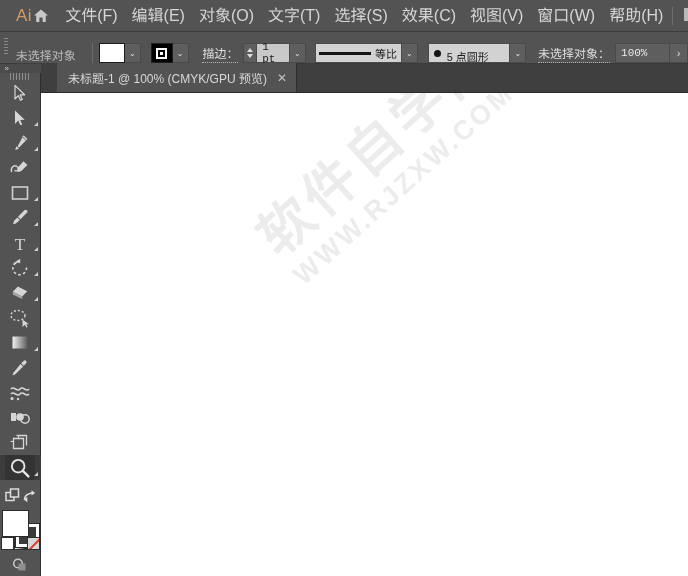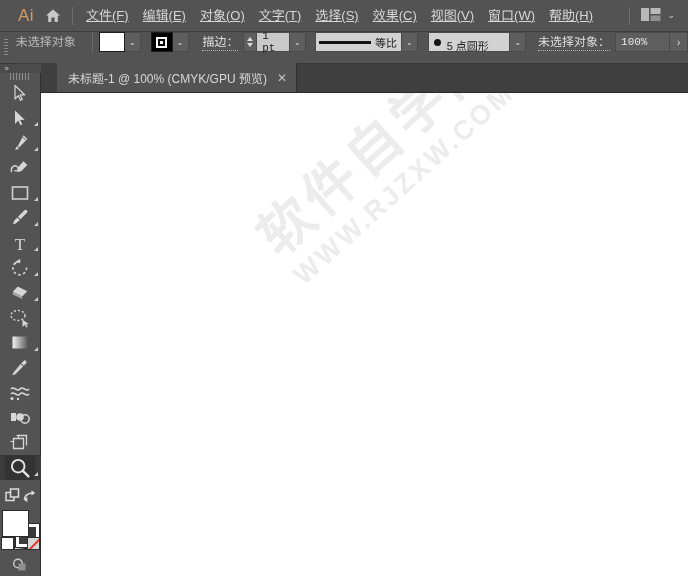--- a/index.html
+++ b/index.html
@@ -28,38 +28,38 @@
   .home-btn {
     width: 34px; height: 32px;
     display: flex; align-items: center; justify-content: center;
   }
   .home-btn svg { display: block; }
   .mb-sep {
     width: 1px; height: 18px; background: #6e6e6e; margin: 0 6px 0 2px;
   }
   .menu-items { display: flex; align-items: center; }
   .menu-item {
-    color: #d6d6d6; font-size: 13px; padding: 4px 7px;
-    white-space: nowrap; line-height: 14px; text-decoration: underline;
+    color: #d6d6d6; font-size: 16px; padding: 4px 7px;
+    white-space: nowrap; line-height: 14px;
   }
   .mb-right {
     margin-left: auto; display: flex; align-items: center;
     padding-right: 8px;
   }
   .ws-switch {
     display: flex; align-items: center; gap: 6px; padding: 3px 5px;
   }
   .ws-icon { display: block; }
   .ws-caret { color: #d6d6d6; font-size: 9px; line-height: 1; }
 
   
   .controlbar {
     position: absolute; left: 0; top: 32px; width: 688px; height: 32px;
     background: #535353;
-    display: flex; align-items: flex-start;
+    display: flex; align-items: flex-end;
     border-bottom: 1px solid #3a3a3a;
   }
   .cb-grip {
     width: 12px; height: 32px;
     display: flex; align-items: center; justify-content: center;
   }
   .cb-grip i {
     display: block; width: 4px; height: 18px;
     background: repeating-linear-gradient(to bottom,
       #8a8a8a 0px, #8a8a8a 1px, #535353 1px, #535353 3px);

